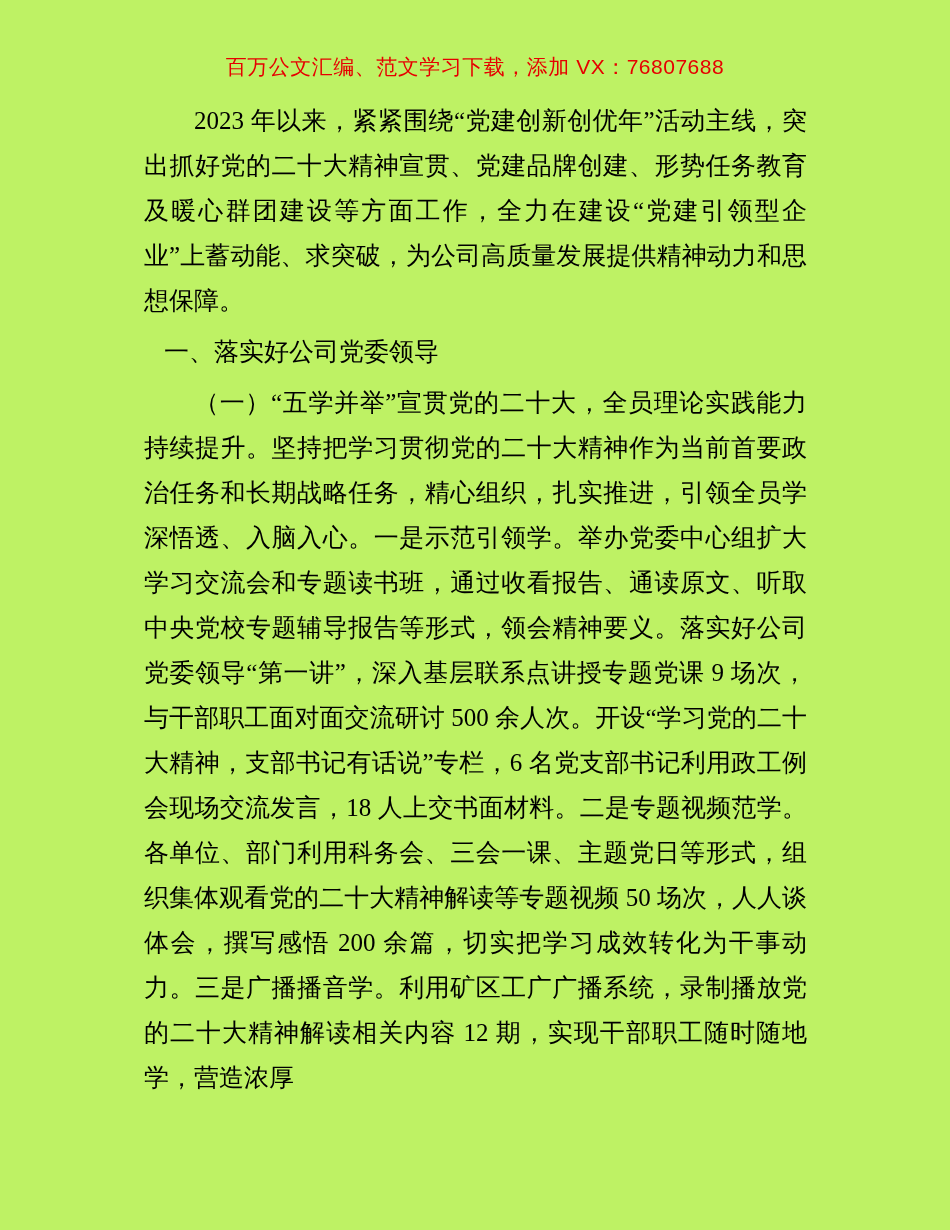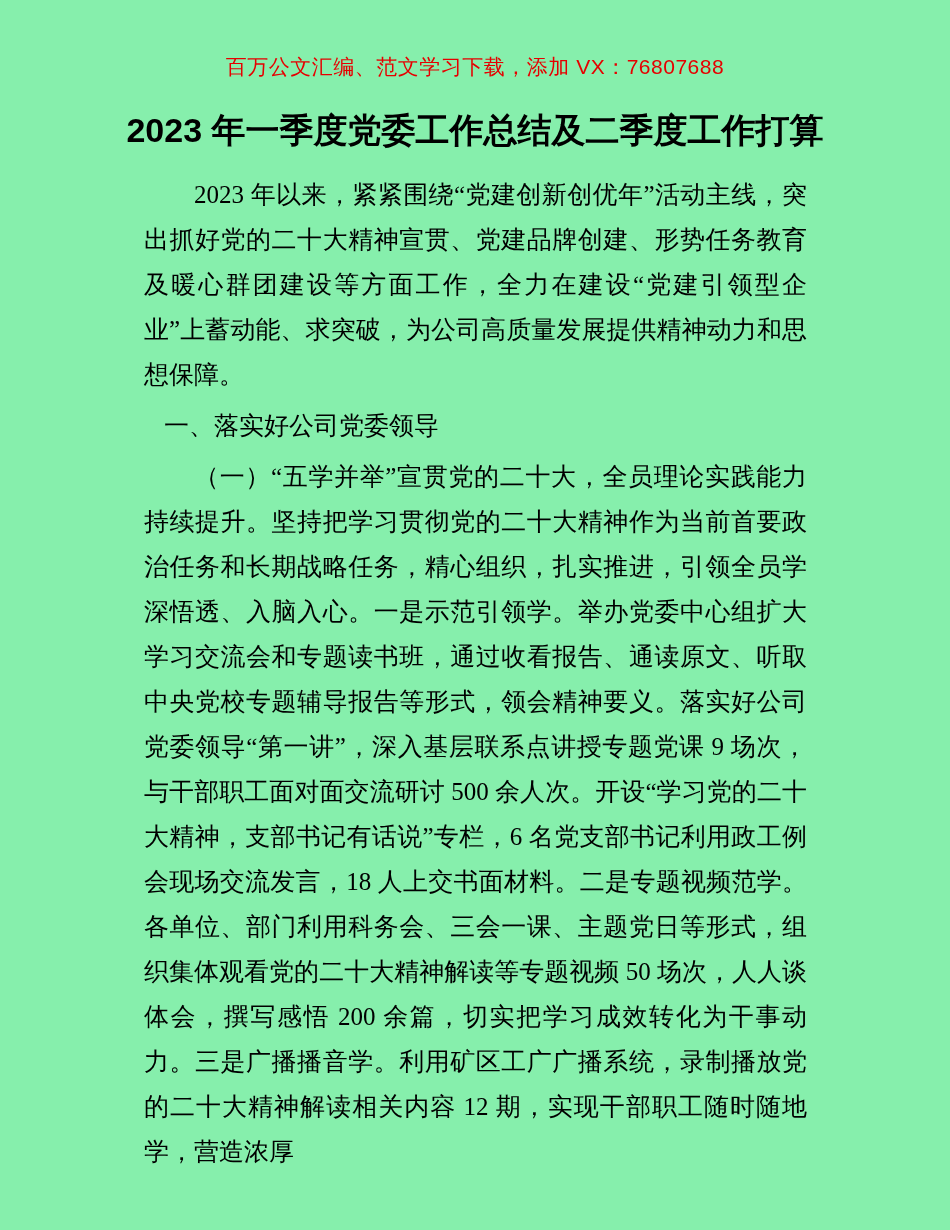--- a/index.html
+++ b/index.html
@@ -8,21 +8,21 @@
     width: 950px;
     height: 1230px;
     background: #ffffff;
     font-family: "Liberation Sans", sans-serif;
     color: #000000;
     overflow: hidden;
   }
   .doc-page {
     width: 950px;
     height: 1230px;
-    background: #86efac;
+    background: #bef264;
   }
   .promo-banner {
     padding-top: 52px;
     text-align: center;
     font-size: 21px;
     line-height: 30px;
     color: #e60000;
     letter-spacing: 0.5px;
   }
   .doc-title {
@@ -50,21 +50,20 @@
     font-size: 25px;
   }
 </style>
 </head>
 <body>
 
 <div class="doc-page">
 
   <div class="promo-banner">百万公文汇编、范文学习下载，添加 VX：76807688</div>
 
-  <h1 class="doc-title">2023 年一季度党委工作总结及二季度工作打算</h1>
 
   <div class="doc-content">
     <p class="para">2023 年以来，紧紧围绕“党建创新创优年”活动主线，突出抓好党的二十大精神宣贯、党建品牌创建、形势任务教育及暖心群团建设等方面工作，全力在建设“党建引领型企业”上蓄动能、求突破，为公司高质量发展提供精神动力和思想保障。</p>
     <p class="section-heading">一、落实好公司党委领导</p>
     <p class="para">（一）“五学并举”宣贯党的二十大，全员理论实践能力持续提升。坚持把学习贯彻党的二十大精神作为当前首要政治任务和长期战略任务，精心组织，扎实推进，引领全员学深悟透、入脑入心。一是示范引领学。举办党委中心组扩大学习交流会和专题读书班，通过收看报告、通读原文、听取中央党校专题辅导报告等形式，领会精神要义。落实好公司党委领导“第一讲”，深入基层联系点讲授专题党课 9 场次，与干部职工面对面交流研讨 500 余人次。开设“学习党的二十大精神，支部书记有话说”专栏，6 名党支部书记利用政工例会现场交流发言，18 人上交书面材料。二是专题视频范学。各单位、部门利用科务会、三会一课、主题党日等形式，组织集体观看党的二十大精神解读等专题视频 50 场次，人人谈体会，撰写感悟 200 余篇，切实把学习成效转化为干事动力。三是广播播音学。利用矿区工广广播系统，录制播放党的二十大精神解读相关内容 12 期，实现干部职工随时随地学，营造浓厚</p>
   </div>
 
 </div>
 
 </body></html>

